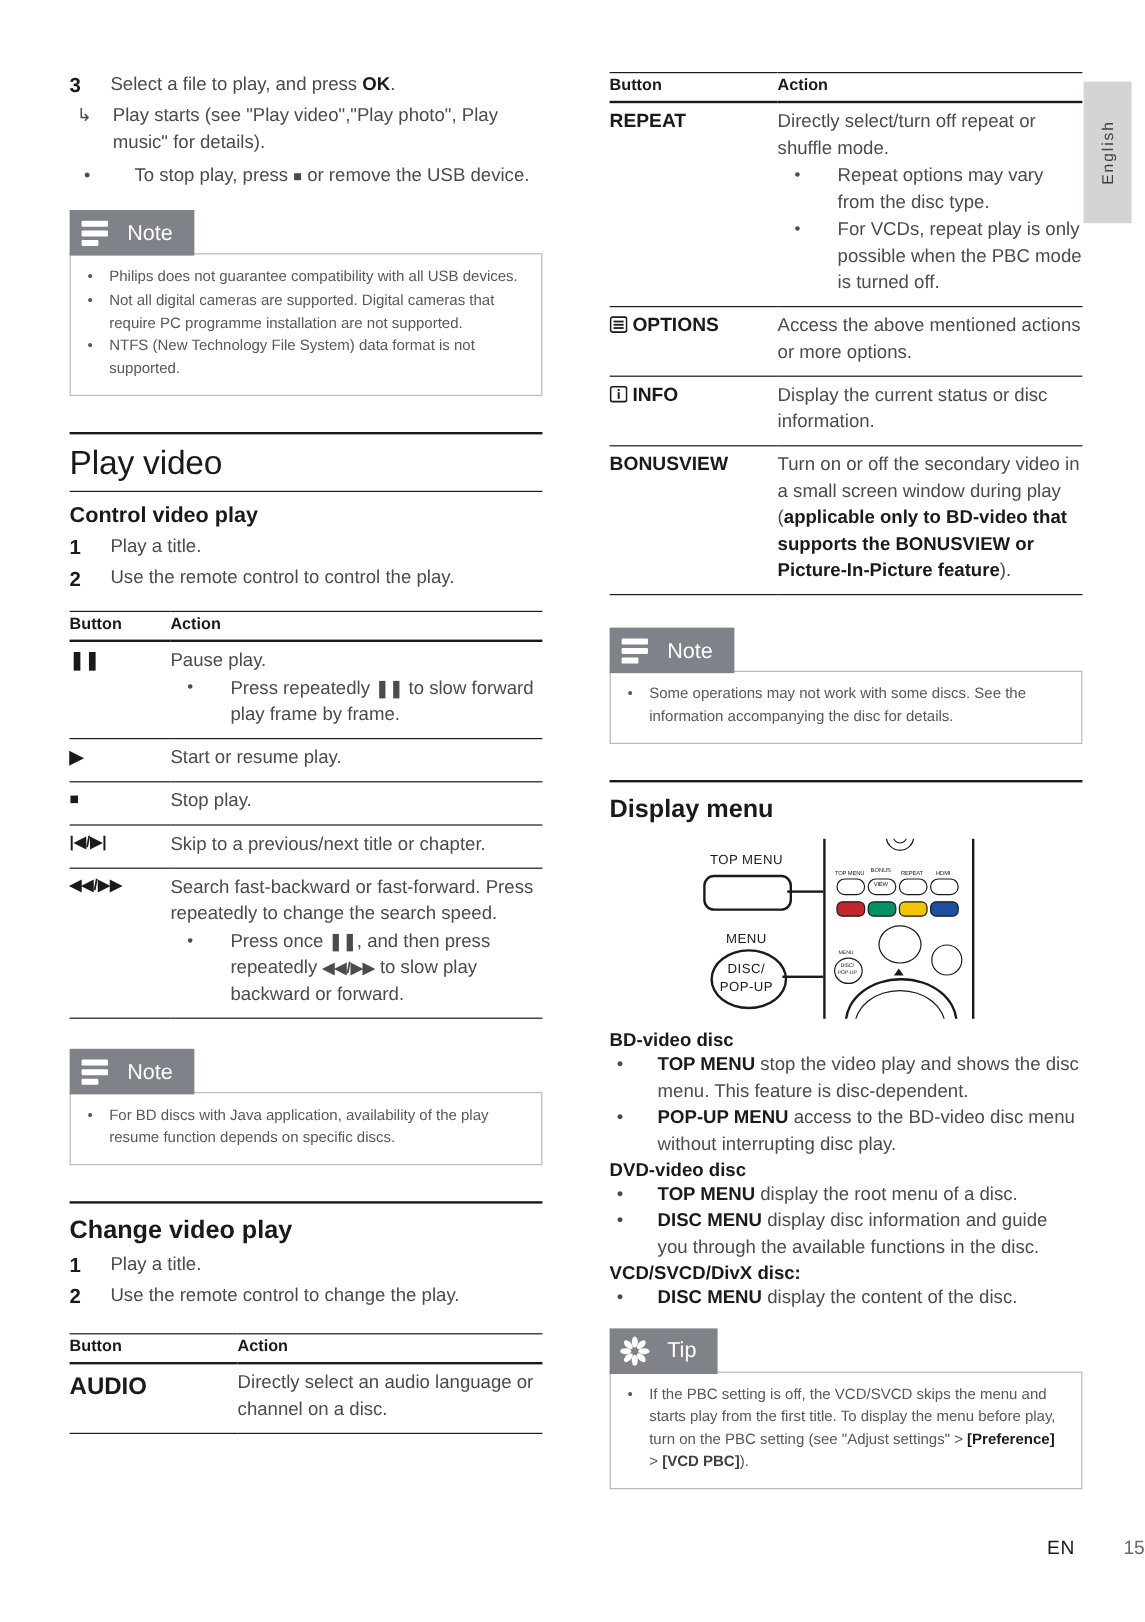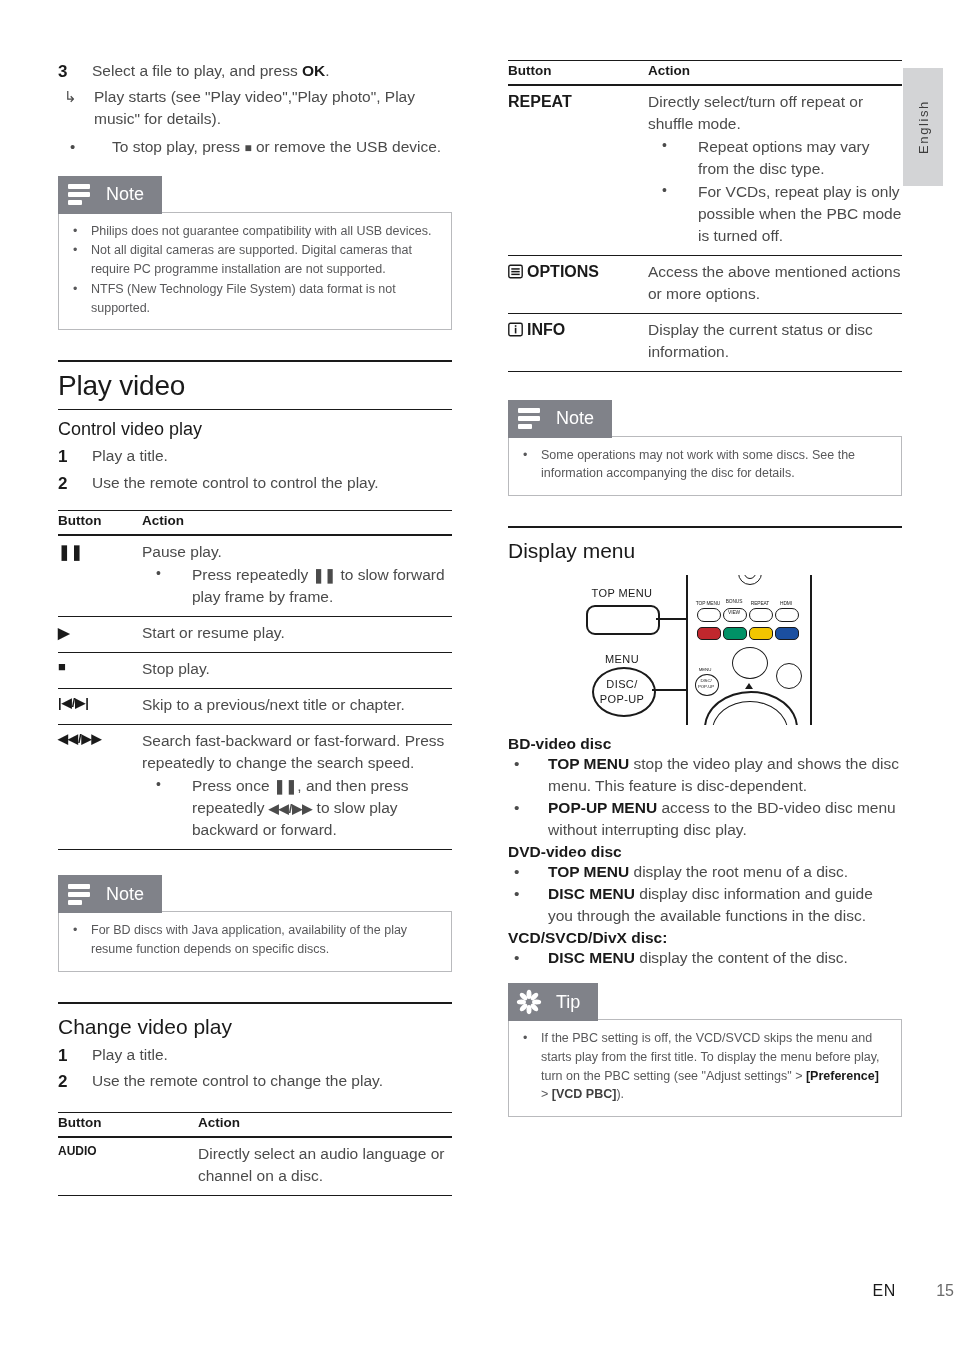--- a/index.html
+++ b/index.html
@@ -168,21 +168,21 @@
     font-weight: normal;
     margin: 8px 0 7px 0;
     letter-spacing: -0.2px;
   }
   .rule-thin {
     border-top: 1px solid #1a1a1a;
   }
   .h2 {
     font-size: 18px;
     color: #1a1a1a;
-    font-weight: normal;
+    font-weight: bold;
     margin: 9px 0 5px 0;
   }
 
   
   table.btable {
     width: 100%;
     border-collapse: collapse;
     margin-top: 14px;
   }
   table.btable th {
@@ -457,21 +457,21 @@
       <div class="step-body">Use the remote control to change the play.</div>
     </div>
 
     <table class="btable" style="margin-top:18px">
       <tbody>
           <tr>
         <th style="width:140px">Button</th>
         <th>Action</th>
       </tr>
       <tr>
-        <td class="btn" style="font-size:12px">AUDIO</td>
+        <td class="btn" style="font-size:20px">AUDIO</td>
         <td>Directly select an audio language or channel on a disc.</td>
       </tr>
     </tbody>
       </table>
 
   </div>
 
   <div class="col col-right">
 
     <table class="btable" style="margin-top:0">
@@ -511,20 +511,24 @@
         <td class="btn" style="font-size:16px">
           <span style="display:inline-block;vertical-align:-2px;margin-right:4px;">
             <svg width="15" height="15" viewBox="0 0 15 15">
                   <rect x="0.8" y="1.3" width="13.4" height="12.4" rx="1.6" fill="none" stroke="#1a1a1a" stroke-width="1.4"></rect>
                   <rect x="6.8" y="3.2" width="1.6" height="1.6" fill="#1a1a1a"></rect>
                   <rect x="6.8" y="5.8" width="1.6" height="5.6" fill="#1a1a1a"></rect>
                 </svg>
           </span><span>INFO</span>
         </td>
         <td>Display the current status or disc information.</td>
+      </tr>
+      <tr>
+        <td class="btn" style="font-size:16px">BONUSVIEW</td>
+        <td><span>Turn on or off the secondary video in a small screen window during play (</span><b>applicable only to BD-video that supports the BONUSVIEW or Picture-In-Picture feature</b><span>).</span></td>
       </tr>
     </tbody>
       </table>
 
     <div class="callout" style="margin-top:26px">
       <div class="callout-head">
         <div class="callout-ico">
           <div class="bar b1"></div>
             <div class="bar b2"></div>
             <div class="bar b3"></div>

